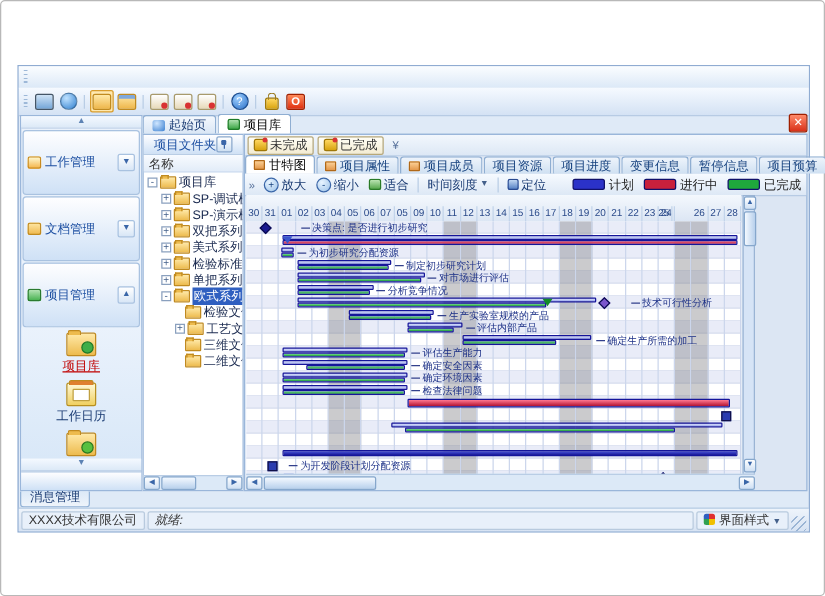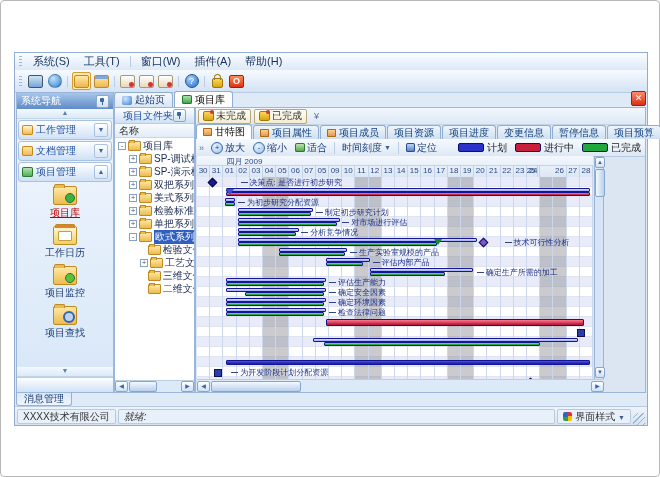--- a/index.html
+++ b/index.html
@@ -27,21 +27,21 @@
   .i-exit .ic{background:linear-gradient(#ff8a5a,#e03010);border-color:#a02000;color:#fff;font-size:9px;line-height:11px;text-align:center;font-weight:bold;}
   
   .main{position:absolute;left:0;top:39px;right:0;bottom:32px;}
   
   .accordion{position:absolute;left:1px;top:0;width:98px;bottom:0;background:#e9f1fb;border:1px solid #9ab6da;box-sizing:border-box;display:flex;flex-direction:column;}
   .acc-header{height:16px;background:linear-gradient(#a9c6ea,#5e8ac6);color:#fff;display:flex;align-items:center;padding:0 4px;font-size:10px;justify-content:space-between;}
   .pinbtn{width:11px;height:11px;background:linear-gradient(#fff,#cfe0f2);border:1px solid #8aa8cc;border-radius:2px;position:relative;}
   .pinbtn::before{content:"";position:absolute;left:3px;top:2px;width:4px;height:4px;background:#3a66a8;border-radius:1px;}
   .pinbtn::after{content:"";position:absolute;left:5px;top:6px;width:1px;height:3px;background:#3a66a8;}
   .acc-scroll{height:9px;background:linear-gradient(#f4f9ff,#dce9f7);border-bottom:1px solid #c2d4ea;color:#5d83b4;font-size:7px;line-height:8px;text-align:center;}
-  .acc-group{height:18px;margin:1px 1px 0 1px;border:1px solid #a9c2e0;border-radius:3px;background:linear-gradient(#fefeff,#cfe1f6);display:flex;align-items:center;padding:0 3px;color:#1e50a2;font-size:10px;}
+  .acc-group{height:18px;margin:1px 1px 0 1px;border:1px solid #a9c2e0;border-radius:3px;background:linear-gradient(#fefeff,#cfe1f6);display:flex;align-items:center;padding:16px 3px;color:#1e50a2;font-size:10px;}
   .acc-group .glabel{flex:1;margin-left:3px;white-space:nowrap;overflow:hidden;}
   .gicon{width:11px;height:10px;border-radius:2px;}
   .gi-work{background:linear-gradient(#ffd,#f4b042);box-shadow:inset 0 0 0 1px #c88a20;}
   .gi-doc{background:linear-gradient(#ffe9a8,#eeb64a);box-shadow:inset 0 0 0 1px #c08a20;}
   .gi-project{background:linear-gradient(#bfe8bf,#3fae49);box-shadow:inset 0 0 0 1px #2a7a30;}
   .chev{width:12px;height:12px;border:1px solid #a9c2e0;border-radius:2px;background:linear-gradient(#fff,#d8e6f6);color:#3a66a8;font-size:7px;line-height:11px;text-align:center;}
   .acc-body{flex:1;background:linear-gradient(#eaf2fc,#d9e8f8);overflow:hidden;padding-top:2px;}
   .nav-item{display:flex;flex-direction:column;align-items:center;margin-bottom:4px;cursor:default;}
   .nav-item .nlabel{font-size:10px;color:#1a3b73;margin-top:1px;white-space:nowrap;}
   .nav-item.selected .nlabel{color:#c00000;text-decoration:underline;}
@@ -143,28 +143,20 @@
   .sizegrip{width:12px;height:12px;margin:0 2px 0 2px;background:repeating-linear-gradient(135deg,transparent 0 3px,#9ab4d4 3px 4px);align-self:flex-end;}
 </style>
 </head>
 <body>
 
 <div class="page">
   <div class="app">
 
     <div class="menubar">
       <div class="grip"></div>
-      <div id="menu-items" style="display:flex;align-items:center;">
-          <span class="menu-item">系统(S)</span>
-          <span class="menu-item">工具(T)</span>
-          <span class="menu-sep"></span>
-          <span class="menu-item">窗口(W)</span>
-          <span class="menu-item">插件(A)</span>
-          <span class="menu-item">帮助(H)</span>
-        </div>
     </div>
 
     <div class="toolbar">
       <div class="grip"></div>
       <div id="toolbar-icons" style="display:flex;align-items:center;">
           <span class="tbtn i-system">
             <span class="ic"></span>
           </span>
           <span class="tbtn i-web">
             <span class="ic"></span>
@@ -196,24 +188,20 @@
           </span>
           <span class="tbtn i-exit">
             <span class="ic">O</span>
           </span>
         </div>
     </div>
 
     <div class="main">
 
       <div class="accordion">
-        <div class="acc-header">
-          <span>系统导航</span>
-          <span class="pinbtn"></span>
-        </div>
         <div class="acc-scroll">▲</div>
         <div id="acc-groups" style="display:flex;flex-direction:column;flex:1;overflow:hidden;">
             <div class="acc-group">
               <span class="gicon gi-work"></span>
               <span class="glabel">工作管理</span>
               <span class="chev">▼</span>
             </div>
             <div class="acc-group">
               <span class="gicon gi-doc"></span>
               <span class="glabel">文档管理</span>
@@ -413,23 +401,20 @@
                   <span class="lgbar" style="background: rgb(43, 50, 200);"></span>
                   <span class="lglabel">计划</span>
                   <span class="lgbar" style="background: rgb(200, 32, 60);"></span>
                   <span class="lglabel">进行中</span>
                   <span class="lgbar" style="background: rgb(31, 168, 60);"></span>
                   <span class="lglabel">已完成</span>
                 </span>
             </div>
 
             <div class="timeline">
-              <div class="monthrow">
-                <span class="monthlabel" id="month-label" style="left: 29.4px;">四月 2009</span>
-              </div>
               <div class="daysrow" id="days-row">
                   <span class="daycell" style="left: 0px; width: 13.2px;">30</span>
                   <span class="daycell" style="left: 13.2px; width: 13.2px;">31</span>
                   <span class="daycell" style="left: 26.4px; width: 13.2px;">01</span>
                   <span class="daycell" style="left: 39.6px; width: 13.2px;">02</span>
                   <span class="daycell" style="left: 52.8px; width: 13.2px;">03</span>
                   <span class="daycell" style="left: 66px; width: 13.2px;">04</span>
                   <span class="daycell" style="left: 79.2px; width: 13.2px;">05</span>
                   <span class="daycell" style="left: 92.4px; width: 13.2px;">06</span>
                   <span class="daycell" style="left: 105.6px; width: 13.2px;">07</span>

